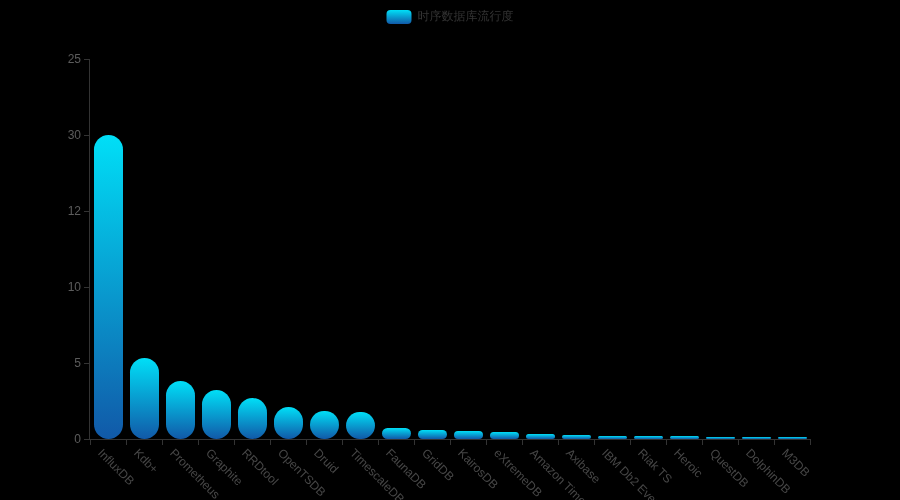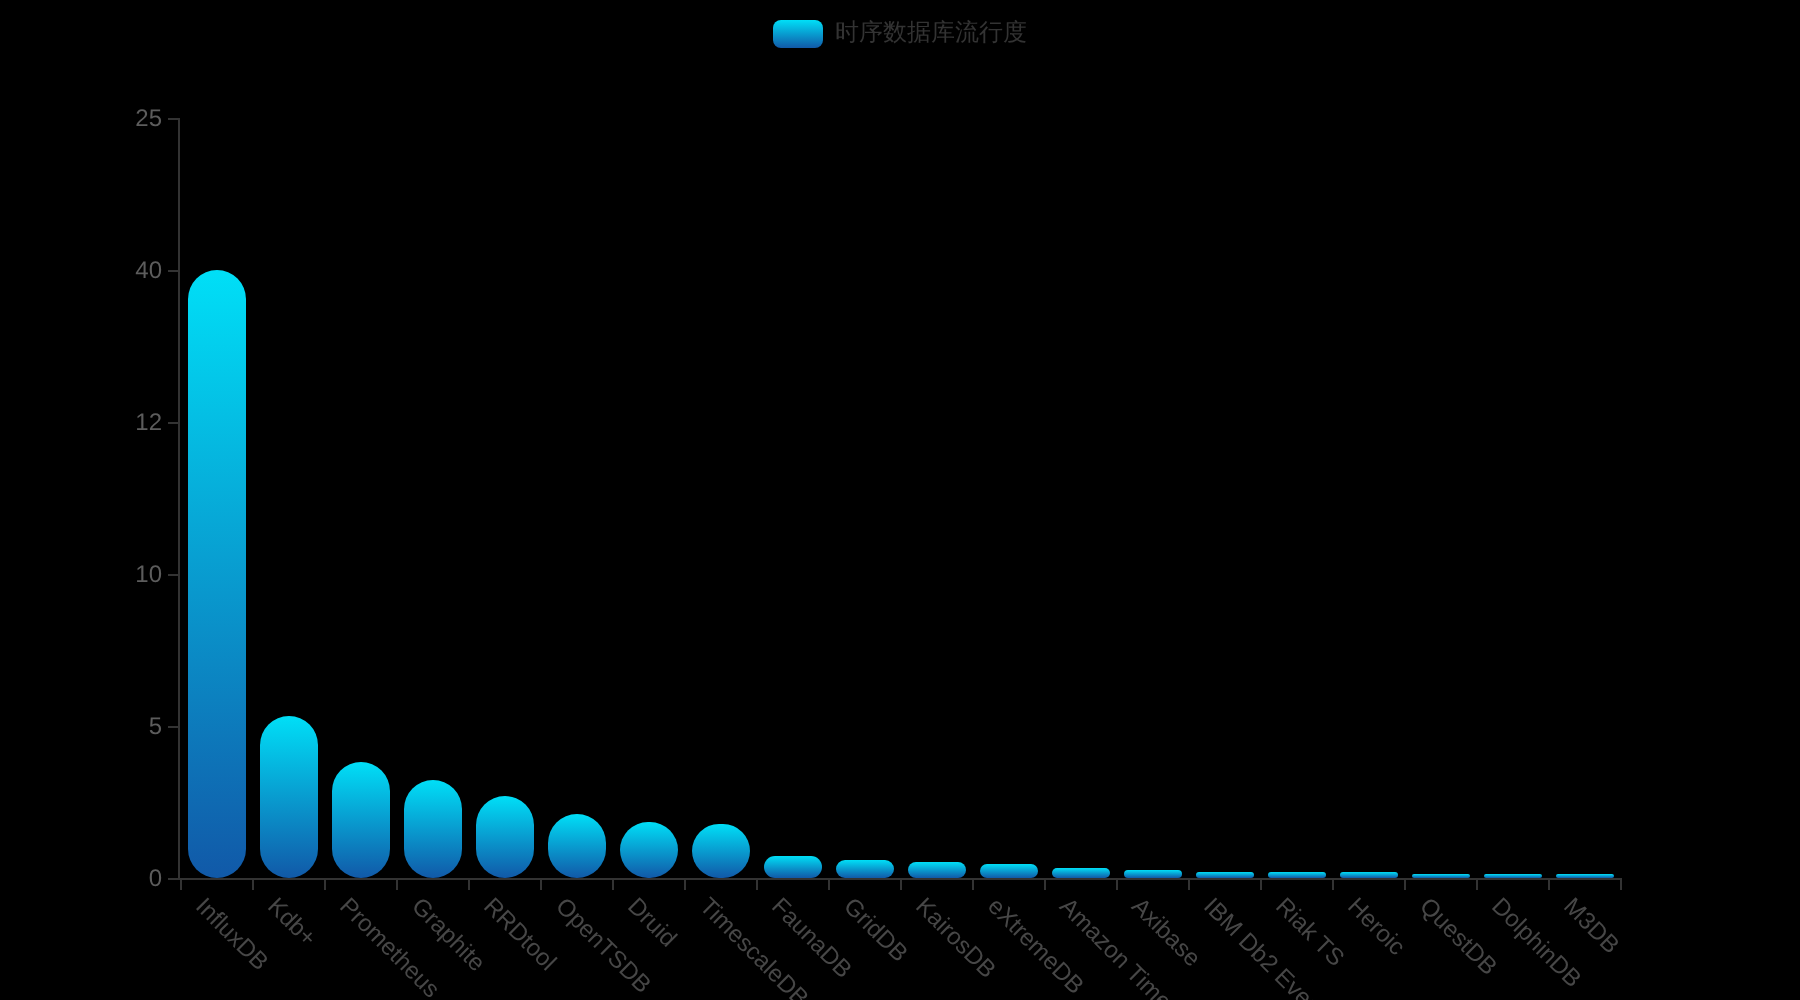--- a/index.html
+++ b/index.html
@@ -96,21 +96,21 @@
   <div id="y-ticks">
       <div class="y-tick-mark" style="top: 439px;"></div>
       <div class="y-axis-label" style="top: 432px;">0</div>
       <div class="y-tick-mark" style="top: 363px;"></div>
       <div class="y-axis-label" style="top: 356px;">5</div>
       <div class="y-tick-mark" style="top: 287px;"></div>
       <div class="y-axis-label" style="top: 280px;">10</div>
       <div class="y-tick-mark" style="top: 211px;"></div>
       <div class="y-axis-label" style="top: 204px;">12</div>
       <div class="y-tick-mark" style="top: 135px;"></div>
-      <div class="y-axis-label" style="top: 128px;">40</div>
+      <div class="y-axis-label" style="top: 128px;">30</div>
       <div class="y-tick-mark" style="top: 59px;"></div>
       <div class="y-axis-label" style="top: 52px; text-align: right;">25</div>
     </div>
   <div id="x-ticks">
       <div class="x-tick-mark" style="left: 90px;"></div>
       <div class="x-tick-mark" style="left: 126px;"></div>
       <div class="x-tick-mark" style="left: 162px;"></div>
       <div class="x-tick-mark" style="left: 198px;"></div>
       <div class="x-tick-mark" style="left: 234px;"></div>
       <div class="x-tick-mark" style="left: 270px;"></div>

